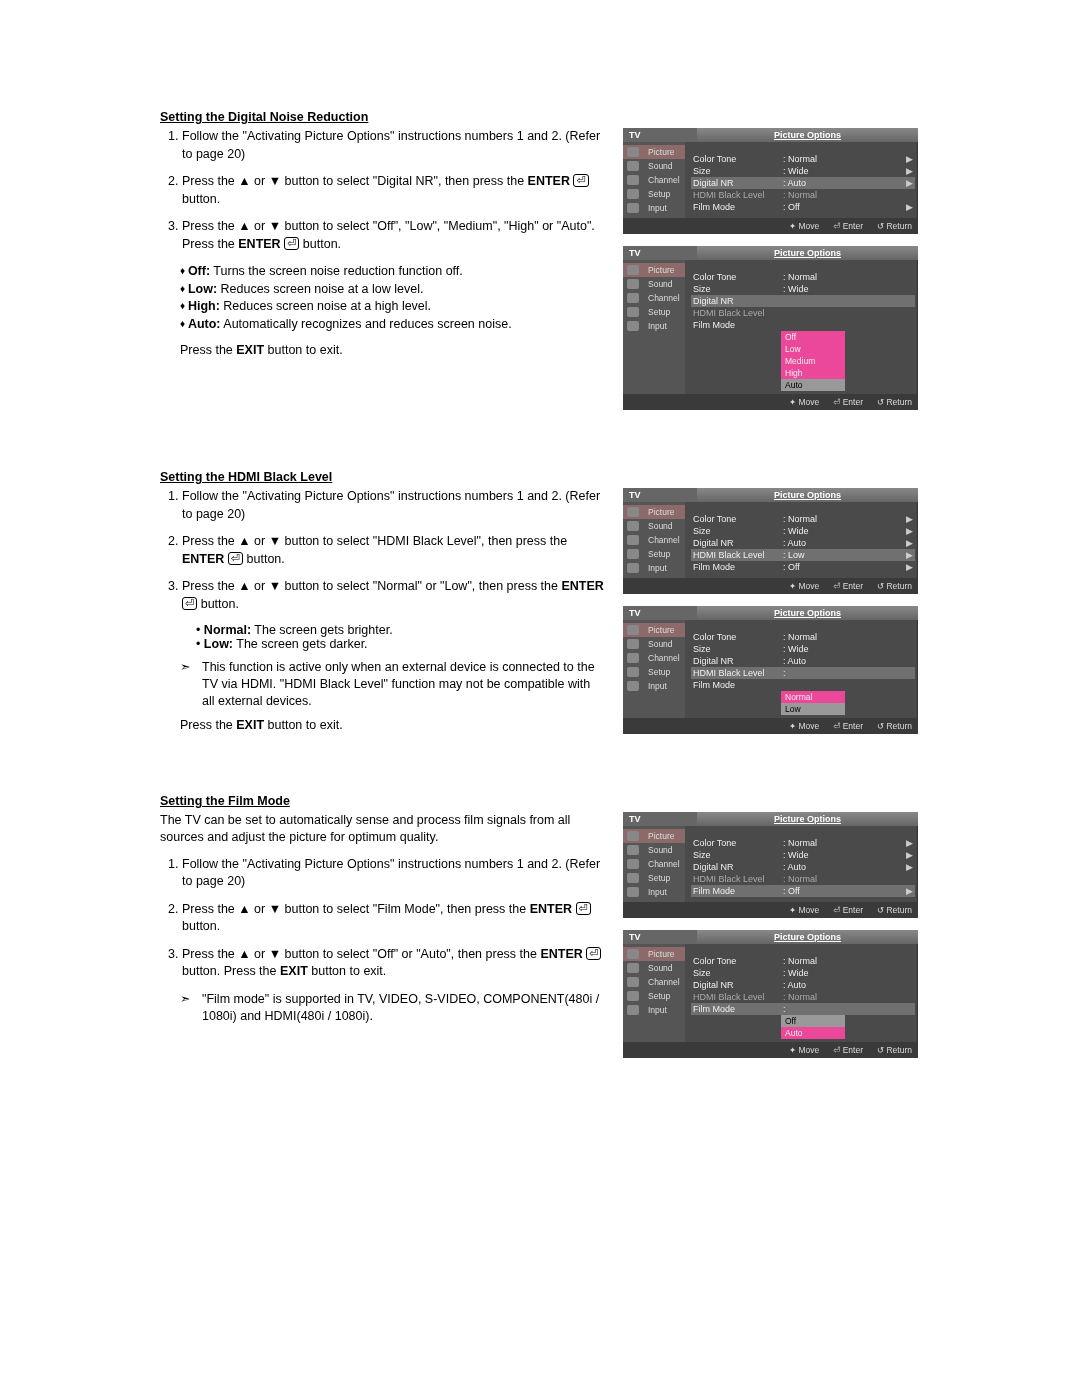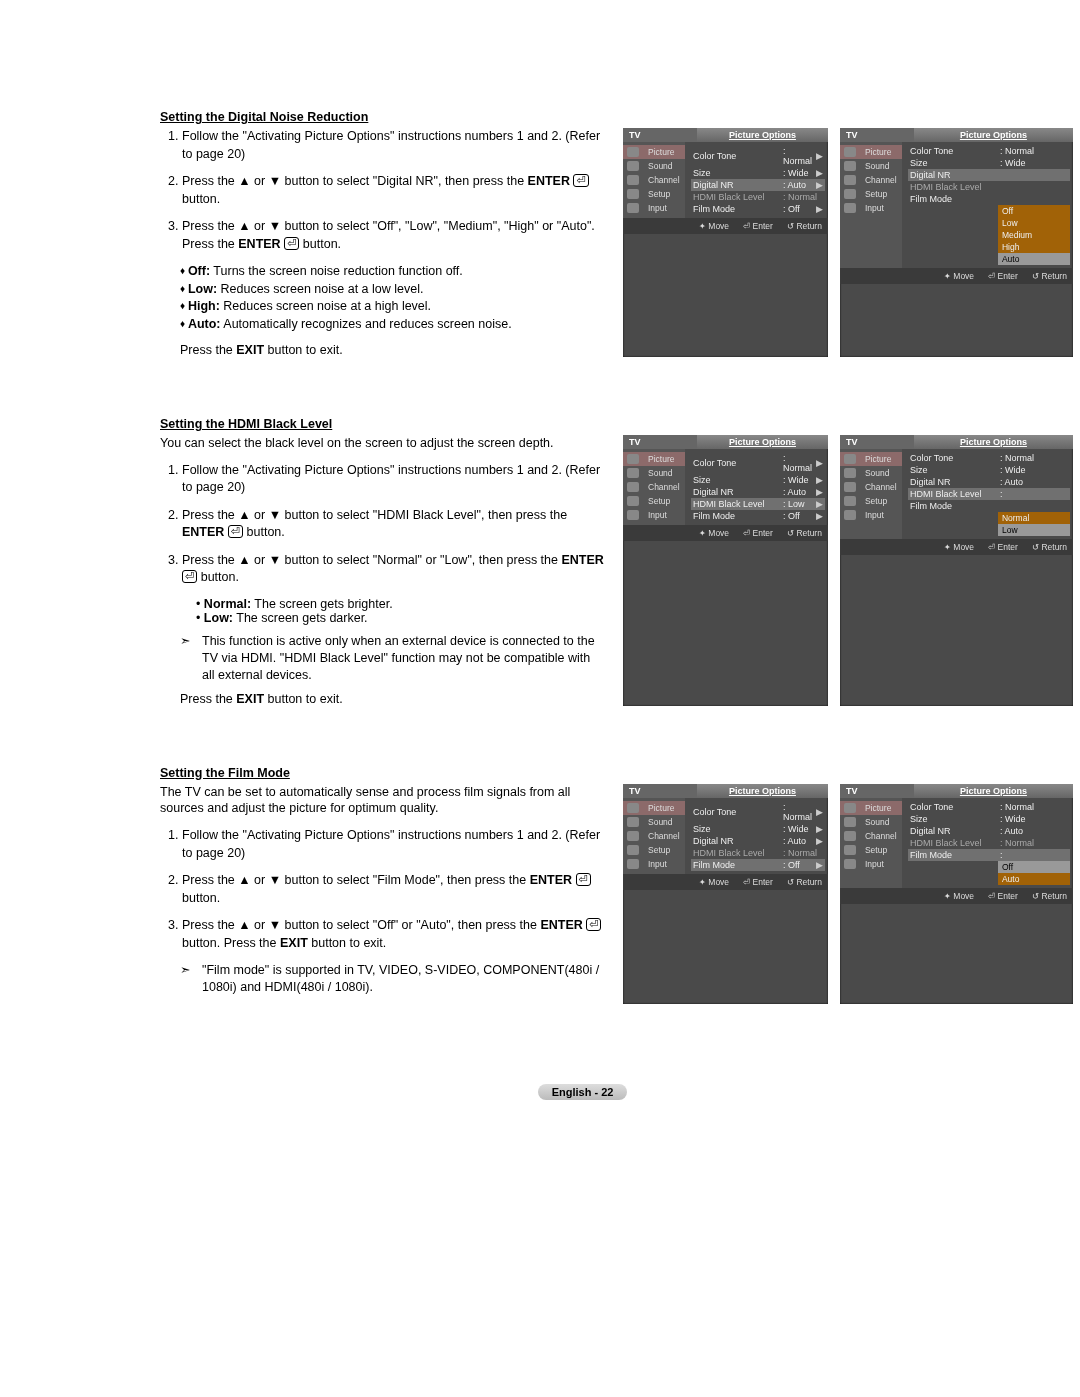--- a/index.html
+++ b/index.html
@@ -31,21 +31,21 @@
     display: flex;
     gap: 18px;
   }
   .text-col {
     flex: 1;
     max-width: 445px;
   }
   .fig-col {
     width: 295px;
     display: flex;
-    flex-direction: row;
+    flex-direction: column;
     gap: 12px;
   }
   ol {
     margin: 0 0 10px 0;
     padding-left: 22px;
   }
   ol li {
     margin-bottom: 10px;
     line-height: 1.4;
   }
@@ -129,37 +129,37 @@
   }
   .osd-left .cat .ic {
     width: 12px; height: 10px;
     background: #888;
     border-radius: 2px;
     display: inline-block;
   }
   .osd-left .cat.sel { background: #8c6a6a; }
   .osd-right {
     flex: 1;
-    padding: 3px 3px 3px 6px;
+    padding: 11px 3px 3px 6px;
   }
   .osd-row {
     display: flex;
     align-items: center;
     padding: 1px 2px;
     gap: 4px;
   }
   .osd-row .lab { width: 86px; }
   .osd-row .val { flex: 1; }
   .osd-row .arrow { color: #ccc; }
   .osd-row.hl { background: #707070; }
   .osd-row.lock { color: #aaa; }
   .osd-drop {
     margin-left: 90px;
-    width: 72px;
-    background: #a16207;
+    width: 64px;
+    background: #ec4899;
   }
   .osd-drop .opt {
     padding: 1px 4px;
     font-size: 8.5px;
   }
   .osd-drop .opt.sel { background: #999; color: #000; }
   .osd-footer {
     display: flex;
     justify-content: flex-end;
     gap: 14px;
@@ -333,21 +333,20 @@
                 <span>↺ Return</span>
     </div>
   </div>
           </div>
     </div>
   </div>
       <div class="section">
     <div class="section-title">Setting the HDMI Black Level</div>
     <div class="main-row">
       <div class="text-col">
-        <div class="intro">You can select the black level on the screen to adjust the screen depth.</div>
         <ol>
               <li><span class="li-num"></span>Follow the "Activating Picture Options" instructions numbers 1 and 2. (Refer to page 20)</li>
               <li><span class="li-num"></span>Press the ▲ or ▼ button to select "HDMI Black Level", then press the <b>ENTER</b> <span class="enter-icon">⏎</span> button.</li>
               <li><span class="li-num"></span>Press the ▲ or ▼ button to select "Normal" or "Low", then press the <b>ENTER</b> <span class="enter-icon">⏎</span> button.</li>
             </ol>
         <div style="margin:6px 0 4px 36px">
               <div>• <b>Normal:</b> The screen gets brighter.</div>
               <div>• <b>Low:</b> The screen gets darker.</div>
             </div>
             <div class="note">This function is active only when an external device is connected to the TV via HDMI. "HDMI Black Level" function may not be compatible with all external devices.</div>
@@ -614,16 +613,13 @@
       <span>✦ Move</span>
                 <span>⏎ Enter</span>
                 <span>↺ Return</span>
     </div>
   </div>
           </div>
     </div>
   </div>
     </div>
 
-  <div class="page-footer">
-    <span class="pill">English - 22</span>
-  </div>
 </div>
 
 </body></html>

